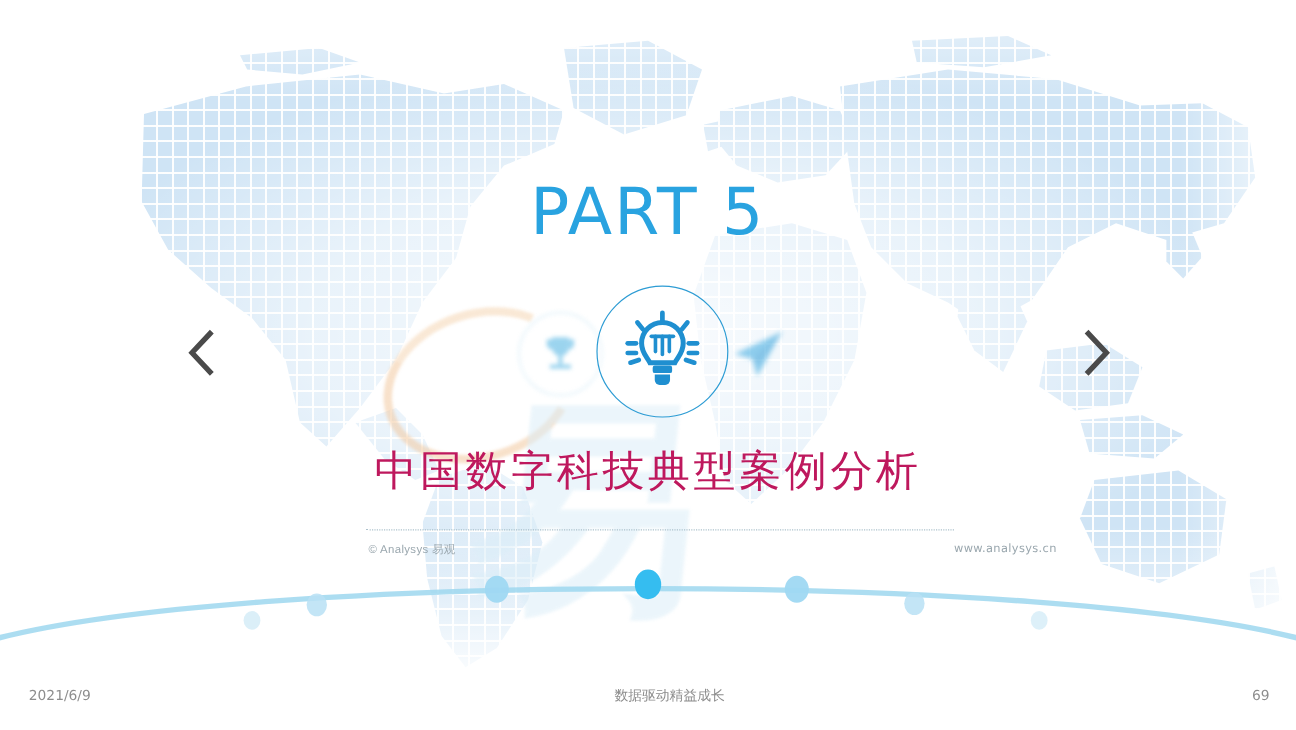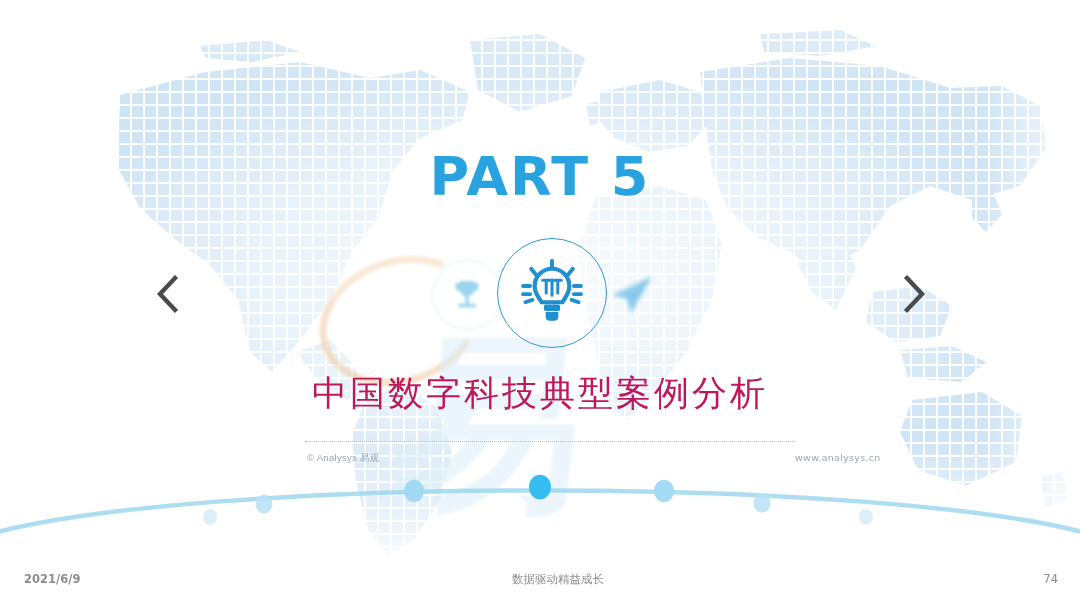--- a/index.html
+++ b/index.html
@@ -57,21 +57,21 @@
     border:7px solid #f2c9a0;border-radius:50%;
     border-right-color:transparent;border-top-color:#f5d6b4;
     opacity:.55;filter:blur(1.4px);
     transform:rotate(-18deg);pointer-events:none;
   }
 
   
   .part-title{
     position:absolute;left:0;top:150px;width:1080px;text-align:center;
     font-family:"DejaVu Sans","Liberation Sans",sans-serif;
-    font-size:54px;font-weight:700;color:#29a3e0;letter-spacing:2px;
+    font-size:54px;font-weight:400;color:#29a3e0;letter-spacing:2px;
     line-height:1;
   }
 
   
   .icon-row{
     position:absolute;left:0;top:238px;width:1080px;height:118px;
   }
   .icon-side{
     position:absolute;top:14px;width:86px;height:86px;
     display:flex;align-items:center;justify-content:center;
@@ -131,21 +131,20 @@
   .nav.next{left:892px;}
 
   
   .footer{
     position:absolute;left:0;top:560px;width:1080px;height:48px;
     background:#ffffff;
   }
   .footer .f-left{
     position:absolute;left:24px;top:12px;font-size:11.5px;color:#8d8d8d;
     font-family:"DejaVu Sans","Liberation Sans",sans-serif;
-    font-weight:bold;
   }
   .footer .f-center{
     position:absolute;left:0;top:12px;width:1080px;text-align:center;
     font-size:11.5px;color:#8d8d8d;
     font-family:"DejaVu Sans","Liberation Sans",sans-serif;
     margin-left:18px;
   }
   .footer .f-right{
     position:absolute;right:22px;top:12px;font-size:11.5px;color:#8d8d8d;
     font-family:"DejaVu Sans","Liberation Sans",sans-serif;
@@ -291,16 +290,16 @@
   </div>
   <div class="nav next">
     <svg width="30" height="44" viewBox="0 0 30 44" aria-hidden="true">
       <polyline points="8,6 23,22 8,38" fill="none" stroke="#4a4a4a" stroke-width="4.4" stroke-linecap="square" stroke-linejoin="miter"></polyline>
     </svg>
   </div>
 
   <div class="footer">
     <div class="f-left">2021/6/9</div>
     <div class="f-center">数据驱动精益成长</div>
-    <div class="f-right">74</div>
+    <div class="f-right">69</div>
   </div>
 
 </div>
 
 </body></html>

